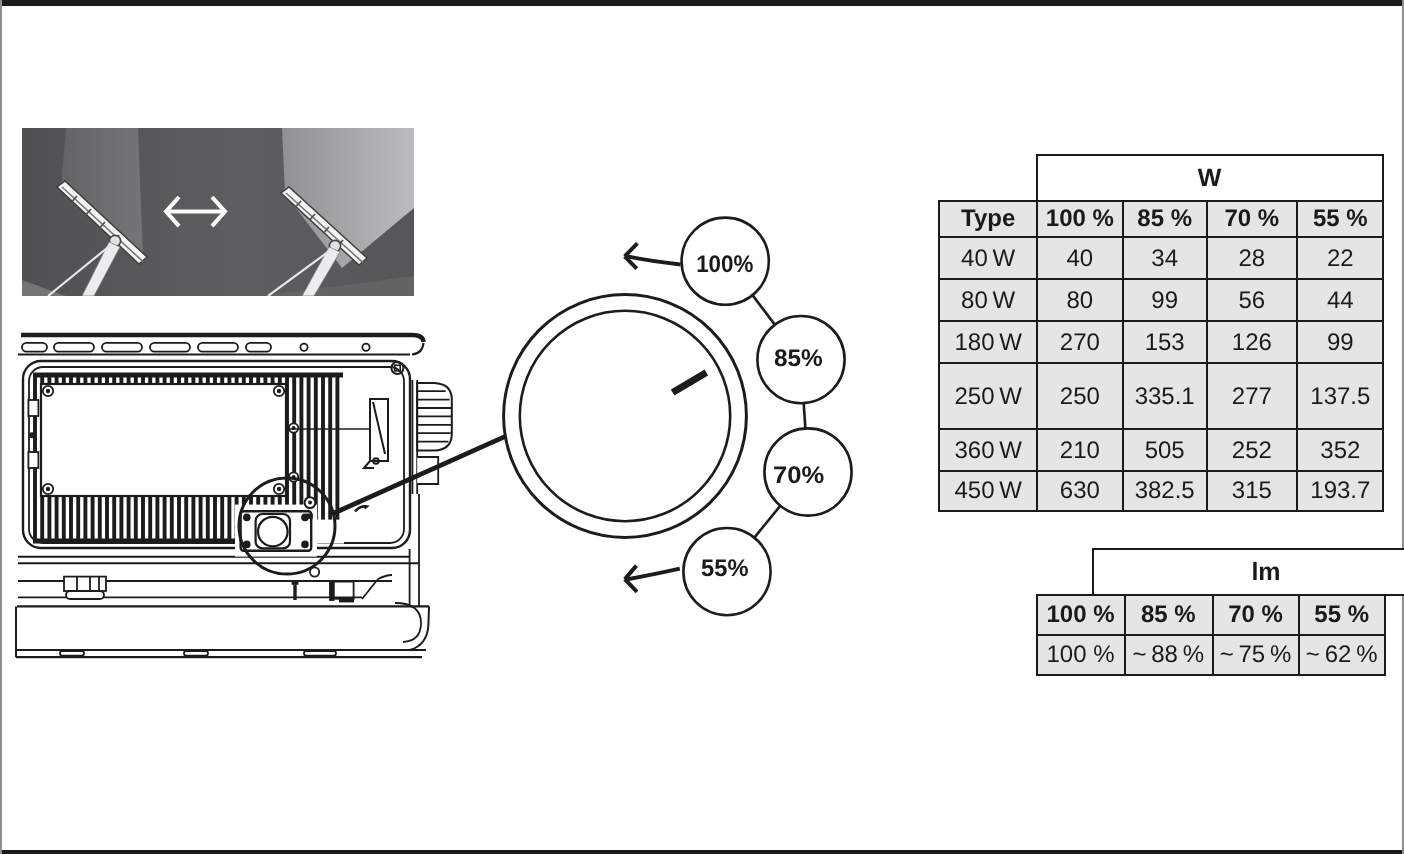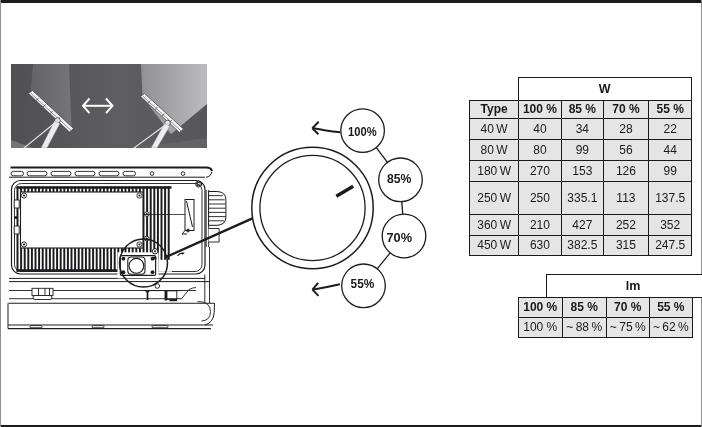--- a/index.html
+++ b/index.html
@@ -276,36 +276,36 @@
           <td>180 W</td>
           <td>270</td>
           <td>153</td>
           <td>126</td>
           <td>99</td>
         </tr>
     <tr style="height:33px">
           <td>250 W</td>
           <td>250</td>
           <td>335.1</td>
-          <td>113</td>
+          <td>277</td>
           <td>137.5</td>
         </tr>
     <tr style="height:20.9px">
           <td>360 W</td>
           <td>210</td>
-          <td>427</td>
+          <td>505</td>
           <td>252</td>
           <td>352</td>
         </tr>
     <tr style="height:20.9px">
           <td>450 W</td>
           <td>630</td>
           <td>382.5</td>
           <td>315</td>
-          <td>247.5</td>
+          <td>193.7</td>
         </tr>
   </tbody>
     </table>
 
   <div class="hdrbox" style="left:546px;top:274.3px;width:174px;height:23.5px;">lm</div>
   <table style="left:518px;top:297.2px;width:174px;">
     <colgroup>
         <col style="width:43.5px">
         <col style="width:44.3px">
         <col style="width:42.9px">

